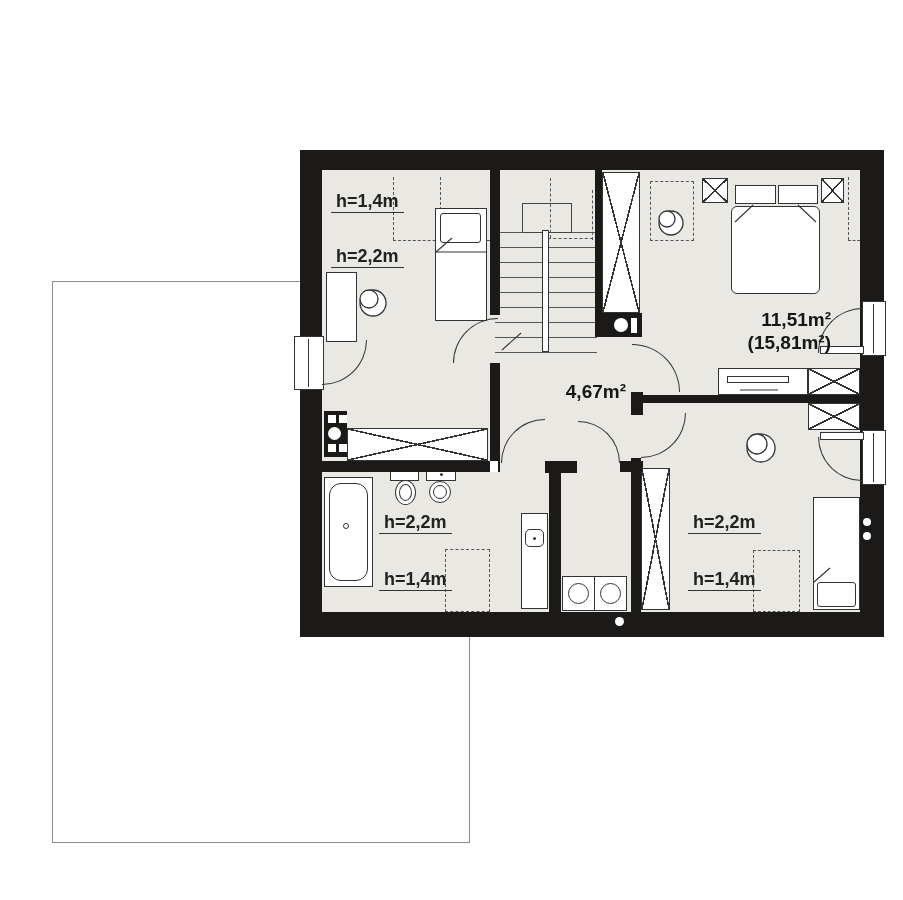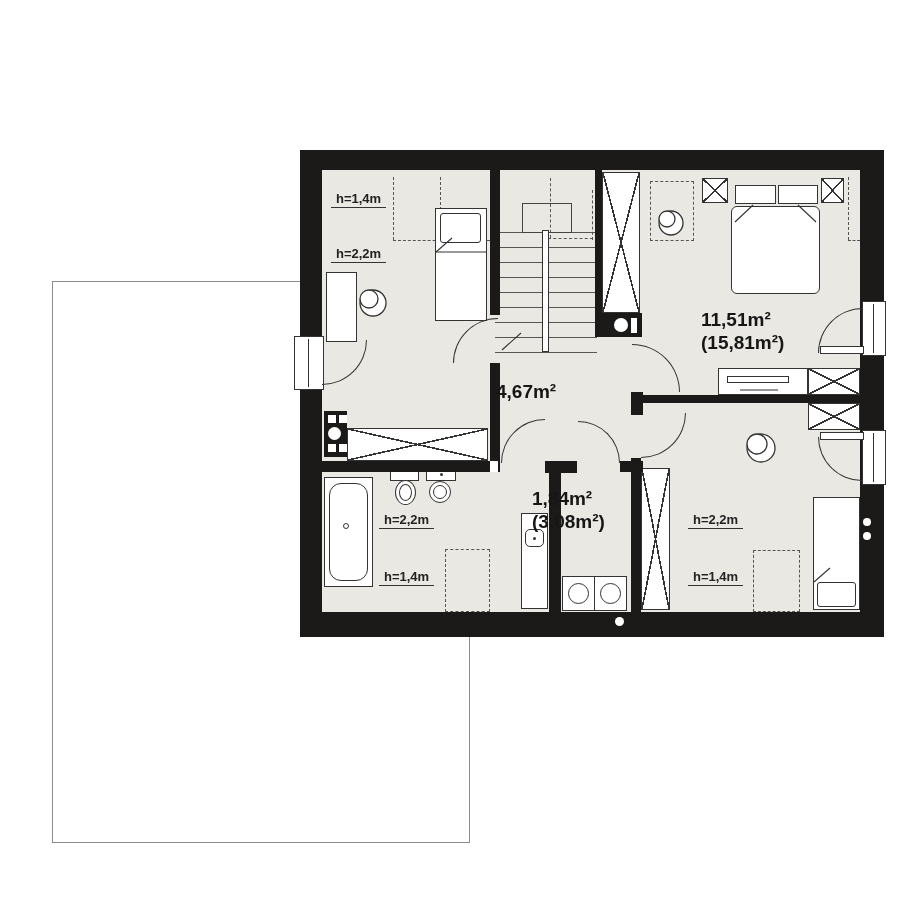--- a/index.html
+++ b/index.html
@@ -18,23 +18,23 @@
   .dlh{position:absolute;height:0;border-top:1.1px dashed #555;z-index:2;}
   .arc{position:absolute;border:0 solid #333;box-sizing:border-box;z-index:5;background:transparent;}
   .arc-tl{border-radius:100% 0 0 0;border-top-width:1.4px;border-left-width:1.4px;}
   .arc-tr{border-radius:0 100% 0 0;border-top-width:1.4px;border-right-width:1.4px;}
   .arc-br{border-radius:0 0 100% 0;border-right-width:1.4px;border-bottom-width:1.4px;}
   .arc-bl{border-radius:0 0 0 100%;border-left-width:1.4px;border-bottom-width:1.4px;}
   .circ{position:absolute;background:#fff;border:1.2px solid #333;border-radius:50%;box-sizing:border-box;z-index:3;}
   .wdot{position:absolute;background:#fff;border-radius:50%;z-index:5;}
   .wsq{position:absolute;background:#fff;z-index:5;}
   .win{position:absolute;background:#fff;border:1.2px solid #333;box-sizing:border-box;z-index:5;}
-  .hl{position:absolute;font-size:13px;font-weight:600;line-height:1;color:#222;
+  .hl{position:absolute;font-size:18px;font-weight:600;line-height:1;color:#222;
       border-bottom:1.2px solid #333;padding:0 5px 2px;white-space:nowrap;z-index:6;}
-  .al{position:absolute;width:130px;text-align:left;font-weight:700;font-size:19px;
+  .al{position:absolute;width:130px;text-align:right;font-weight:700;font-size:19px;
       line-height:1.2;color:#161616;white-space:nowrap;z-index:6;}
   .treads{position:absolute;z-index:2;background:repeating-linear-gradient(to bottom,#555 0,#555 1.2px,transparent 1.2px,transparent 15px);}
   svg.overlay{position:absolute;left:0;top:0;z-index:7;pointer-events:none;}
   .outline{position:absolute;border:1.5px solid #8c8c8c;z-index:0;background:transparent;}
 </style>
 </head>
 <body>
 
 <div id="canvas">
 
@@ -147,24 +147,20 @@
   <div class="wh" style="left:820px;top:432px;width:44px;height:8px;z-index:5;"></div>
   <div class="wsq" style="left:490px;top:461px;width:8px;height:11px;"></div>
 
   <div class="al" style="left:701px;top:309px;">
     <div>11,51m²</div>
     <div>(15,81m²)</div>
   </div>
   <div class="al" style="left:496px;top:381px;">
     <div>4,67m²</div>
   </div>
-  <div class="al" style="left:532px;top:488px;">
-    <div>1,84m²</div>
-    <div>(3,08m²)</div>
-  </div>
 
   <div class="hl" style="left:331px;top:192px;">h=1,4m</div>
   <div class="hl" style="left:331px;top:247px;">h=2,2m</div>
   <div class="hl" style="left:379px;top:513px;">h=2,2m</div>
   <div class="hl" style="left:379px;top:570px;">h=1,4m</div>
   <div class="hl" style="left:688px;top:513px;">h=2,2m</div>
   <div class="hl" style="left:688px;top:570px;">h=1,4m</div>
 
   <svg class="overlay" width="903" height="900" viewBox="0 0 903 900">
     <g stroke="#333" stroke-width="1.3" fill="#fff">

